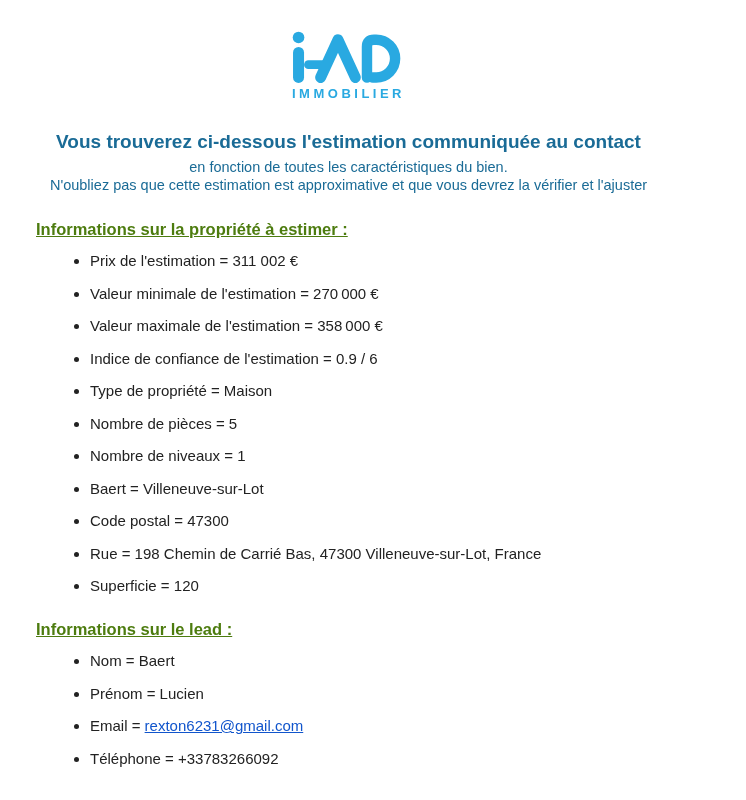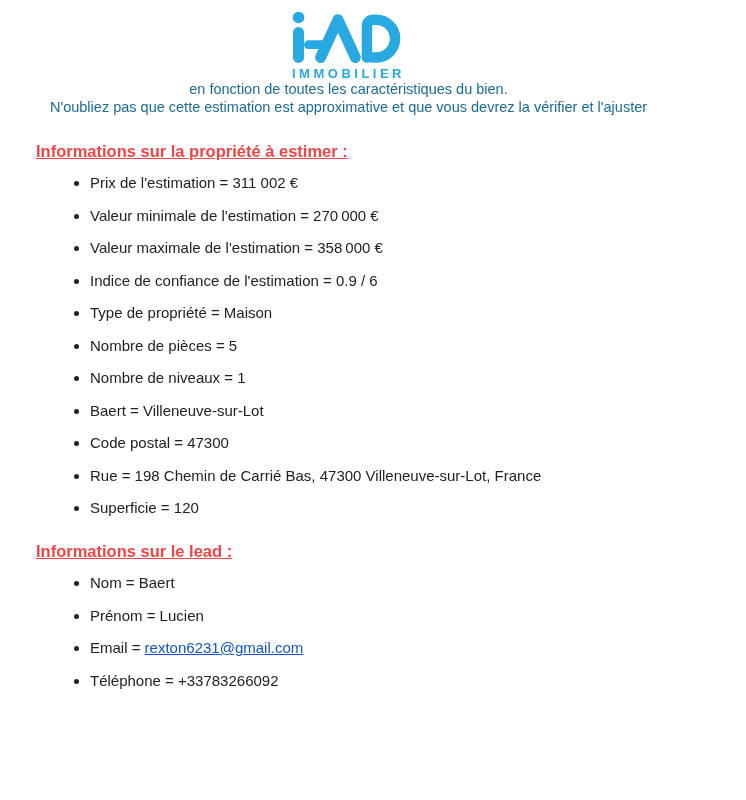--- a/index.html
+++ b/index.html
@@ -9,21 +9,21 @@
     width: 746px;
     height: 800px;
     font-family: "Liberation Sans", "DejaVu Sans", sans-serif;
     color: #222222;
     overflow: hidden;
   }
   .page {
     box-sizing: border-box;
     width: 697px;
     height: 800px;
-    padding: 5px 36px 0 36px;
+    padding: 25px 36px 0 36px;
   }
   
   .logo-block {
     text-align: center;
     margin-top: 2px;
   }
   .logo-mark {
     display: block;
     margin: 0 auto;
   }
@@ -47,21 +47,21 @@
     font-size: 14.5px;
     line-height: 17.5px;
     color: #1A6B96;
   }
   
   .section-heading {
     margin: 26px 0 0 0;
     font-size: 16.5px;
     font-weight: 700;
     text-decoration: underline;
-    color: #ef4444;
+    color: #4d7c0f;
   }
   ul.items {
     margin: 14px 0 0 0;
     padding: 0 0 0 54px;
     list-style-type: disc;
   }
   ul.items li {
     margin: 0 0 16.5px 0;
     font-size: 15px;
     line-height: 16px;
@@ -81,20 +81,21 @@
     <svg class="logo-mark" width="116" height="58" viewBox="0 0 200 100" fill="none" xmlns="http://www.w3.org/2000/svg" aria-hidden="true">
       <circle cx="13" cy="18" r="10" fill="#29A9E1"></circle>
       <line x1="13" y1="44" x2="13" y2="87" stroke="#29A9E1" stroke-width="19" stroke-linecap="round"></line>
       <line x1="30" y1="65" x2="55" y2="65" stroke="#29A9E1" stroke-width="15" stroke-linecap="round"></line>
       <polyline points="51,87 81,22 111,87" stroke="#29A9E1" stroke-width="19" stroke-linecap="round" stroke-linejoin="round" fill="none"></polyline>
       <path d="M 131,87 L 131,34 Q 131,22 143,22 L 147,22 A 32.5,32.5 0 0 1 147,87 L 141,87" stroke="#29A9E1" stroke-width="18" stroke-linecap="round" stroke-linejoin="round" fill="none"></path>
     </svg>
     <div class="logo-sub">IMMOBILIER</div>
   </div>
 
+  <div class="title">Vous trouverez ci-dessous l'estimation communiquée au contact</div>
   <div class="subtitle">
     <div>en fonction de toutes les caractéristiques du bien.</div>
     <div>N'oubliez pas que cette estimation est approximative et que vous devrez la vérifier et l'ajuster</div>
   </div>
 
   <div class="section-heading">Informations sur la propriété à estimer :</div>
   <ul class="items">
     <li>Prix de l'estimation = 311 002 €</li>
     <li>Valeur minimale de l'estimation = 270 000 €</li>
     <li>Valeur maximale de l'estimation = 358 000 €</li>

